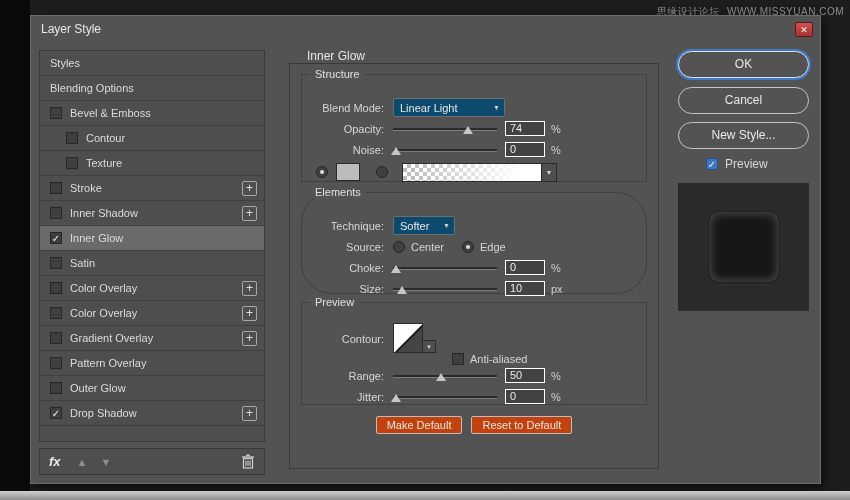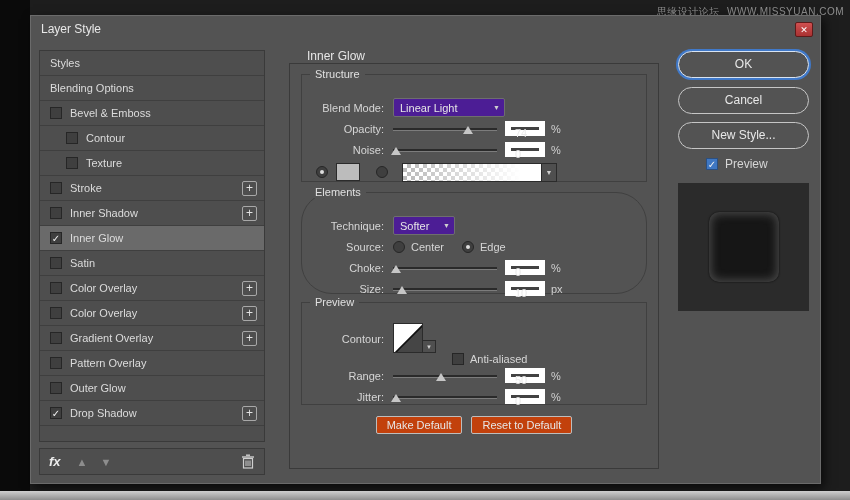--- a/index.html
+++ b/index.html
@@ -45,31 +45,31 @@
   .group .legend{position:absolute;top:-7px;left:8px;background:#535353;padding:0 5px;
                  font-size:11px;color:#e0e0e0;}
   .g-structure{top:10px;height:108px;}
   .g-elements{top:128px;height:102px;border-radius:31px;}
   .g-quality{top:238px;height:103px;}
   .row{display:flex;align-items:center;height:21px;padding-left:6px;}
   .row.tall{height:36px;margin-bottom:8px;}
   .lbl{flex:0 0 76px;text-align:right;margin-right:9px;font-size:11px;color:#d6d6d6;}
   .small-lbl{font-size:11px;color:#d6d6d6;}
 
-  .dropdown{display:flex;align-items:center;height:19px;background:#4c1d95;border:1px solid #6e6e6e;
+  .dropdown{display:flex;align-items:center;height:19px;background:#0c4a6e;border:1px solid #6e6e6e;
             border-radius:2px;}
   .dropdown .dval{font-size:11px;padding:0 6px;color:#e6e6e6;white-space:nowrap;}
   .dropdown .darr{margin-left:auto;width:15px;text-align:center;font-size:7px;color:#cfcfcf;}
   .dd-blend{width:112px;} .dd-tech{width:62px;}
 
   .slider{position:relative;width:104px;height:14px;margin-right:8px;}
   .track{position:absolute;left:0;right:0;top:6px;height:2px;background:#2a2a2a;box-shadow:0 1px 0 #7c7c7c;}
   .thumb{position:absolute;top:4px;width:0;height:0;border-left:5px solid transparent;
          border-right:5px solid transparent;border-bottom:8px solid #c6c6c6;transform:translateX(-50%);}
-  .valbox{width:40px;height:15px;background:#424242;border:6px solid #ffffff;font-size:11px;
+  .valbox{width:40px;height:15px;background:#424242;border:1px solid #ffffff;font-size:11px;
           line-height:13px;color:#eaeaea;padding-left:4px;}
   .unit{margin-left:6px;font-size:11px;color:#d0d0d0;}
 
   .radio{width:12px;height:12px;border-radius:50%;background:#3f3f3f;border:1px solid #262626;
          position:relative;flex:0 0 12px;}
   .radio.sel::after{content:"";position:absolute;inset:3px;border-radius:50%;background:#dedede;}
   .swatch{width:24px;height:18px;border:1px solid #2b2b2b;margin-left:8px;}
   .grad{display:flex;margin-left:14px;border:1px solid #2b2b2b;}
   .grad-bar{width:138px;height:17px;background-color:#fff;
     background-image:

